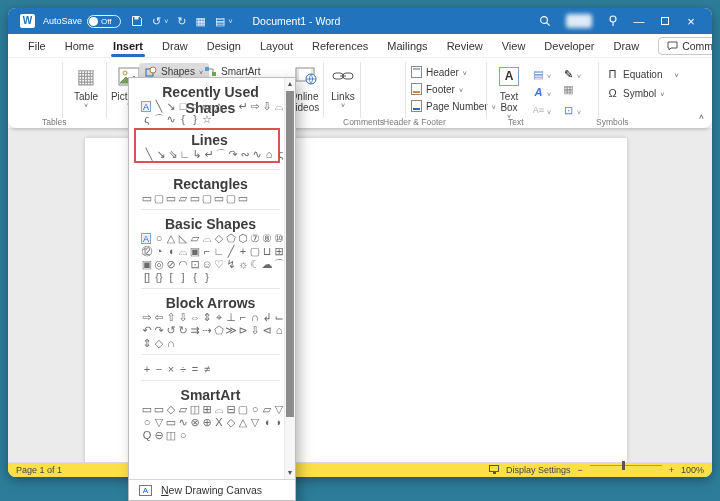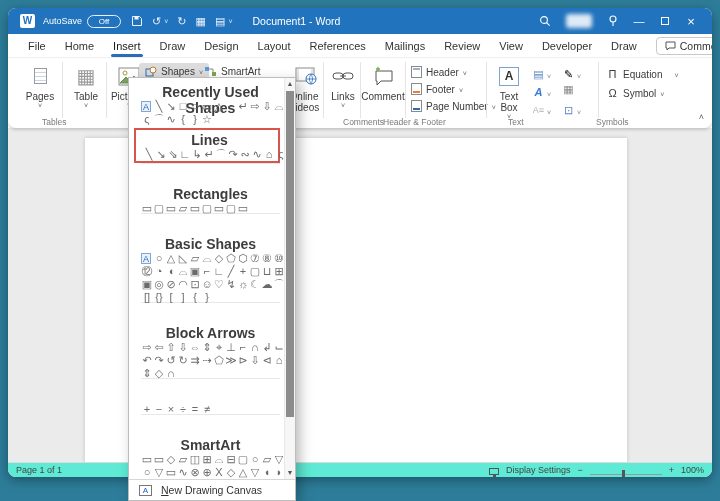--- a/index.html
+++ b/index.html
@@ -10,40 +10,40 @@
   .win { position:absolute; left:8px; top:8px; width:704px; height:469px; border-radius:8px;
          overflow:hidden; background:#fff; box-shadow:0 3px 12px rgba(0,0,0,.35); }
 
   
   .titlebar { position:absolute; top:0; left:0; right:0; height:26px; background:#2173bd;
               display:flex; align-items:center; color:#fff; padding:0 8px; }
   .word-logo { width:15px; height:14px; background:#fff; border-radius:2px; color:#2173bd;
                font-size:10px; font-weight:bold; text-align:center; line-height:14px; margin:0 8px 0 4px; }
   .autosave-label { font-size:9px; margin-right:5px; }
   .toggle-pill { width:34px; height:13px; border:1px solid #e8f0fa; border-radius:8px;
-                 display:flex; align-items:center; padding:1px; margin-right:10px;flex-direction:column; }
+                 display:flex; align-items:center; padding:1px; margin-right:10px; }
   .toggle-dot { width:9px; height:9px; border-radius:50%; background:#fff; margin-right:3px; }
   .toggle-state { font-size:8px; color:#fff; }
   .qat { display:flex; align-items:center; gap:9px; margin-right:14px; }
   .qat-glyph { font-size:11px; color:#eaf2fb; line-height:1; }
   .qat-chev { font-size:7px; color:#d7e6f7; margin-left:-6px; }
   .doc-title { font-size:10.5px; color:#fff; margin-left:6px; }
   .tb-right { margin-left:auto; display:flex; align-items:center; gap:0; }
   .tb-ic { width:26px; height:26px; display:flex; align-items:center; justify-content:center; }
   .avatar { width:26px; height:14px; background:rgba(255,255,255,.85); border-radius:3px;
             filter:blur(2px); margin:0 8px; }
   .max-box { width:8px; height:8px; border:1px solid #fff; }
   .glyph-white { color:#fff; font-size:11px; line-height:1; }
 
   
   .tabsrow { position:absolute; top:26px; left:0; right:0; height:24px; background:#fff;
              display:flex; align-items:center; padding:0 10px 0 20px; gap:19px;
              font-size:11px; color:#333; border-bottom:1px solid #f0f0f0; }
   .tab { position:relative; cursor:default; }
-  .tab.active { font-weight:normal; color:#1a1a1a; }
+  .tab.active { font-weight:bold; color:#1a1a1a; }
   .tab.active::after { content:""; position:absolute; left:-2px; right:-2px; bottom:-5px;
                        height:3px; border-radius:2px; background:#2b6cb8; }
   .tab-actions { margin-left:auto; display:flex; align-items:center; gap:6px; }
   .pill-btn { display:flex; align-items:center; gap:4px; border:1px solid #c8c8c8; border-radius:4px;
               padding:2px 8px; font-size:10.5px; color:#333; background:#fff; }
 
   
   .ribbon { position:absolute; top:50px; left:0; right:0; height:70px; background:#fff;
             border-radius:0 0 8px 8px; box-shadow:0 2px 3px rgba(0,0,0,.16); z-index:2; }
   .bigbtn { position:absolute; top:5px; width:44px; text-align:center; font-size:10px; color:#3b3b3b; }
@@ -68,37 +68,37 @@
   .tsmall { position:absolute; display:flex; align-items:center; gap:2px; }
   .tsmall .chev::after { content:"˅"; font-size:7px; color:#888; }
   .collapse-chev { position:absolute; right:8px; bottom:6px; font-size:9px; color:#666; }
 
   
   .docarea { position:absolute; top:120px; left:0; right:0; bottom:15px; background:#ebebeb; }
   .page { position:absolute; left:77px; top:10px; width:542px; bottom:-2px; background:#fff;
           box-shadow:0 0 4px rgba(0,0,0,.18); }
 
   
-  .statusbar { position:absolute; bottom:0; left:0; right:0; height:15px; background:#5eead4;
+  .statusbar { position:absolute; bottom:0; left:0; right:0; height:15px; background:#fde047;
                border-top:1px solid #dcdcdc; display:flex; align-items:center;
                font-size:9px; color:#444; padding:0 8px; }
-  .sb-right { margin-left:auto; display:flex; align-items:flex-end; gap:7px; }
+  .sb-right { margin-left:auto; display:flex; align-items:flex-start; gap:7px; }
   .monitor-ic { width:10px; height:7px; border:1px solid #555; position:relative; }
   .monitor-ic::after { content:""; position:absolute; left:3px; bottom:-3px; width:3px; height:2px; background:#555; }
   .zoom-track { width:72px; height:1px; background:#9a9a9a; position:relative; }
   .zoom-thumb { position:absolute; left:32px; top:-4px; width:3px; height:9px; background:#555; }
 
   
   .dropdown { position:absolute; left:128px; top:77px; width:168px; height:424px; background:#fff;
               border:1px solid #bdbdbd; box-shadow:4px 5px 12px rgba(0,0,0,.28); z-index:10; }
   .menu-scroll { position:absolute; top:0; left:0; right:11px; bottom:21px; overflow:hidden;
                  padding:6px 4px 0 12px; }
   .sec-title { font-size:14px; font-weight:bold; color:#3d3d3d; margin:0 0 2px; height:12px;text-align:center; }
   .sec { margin-top:0; }
-  .sec.sep { border-top:1px solid #e8e8e8; padding-top:22px; }
+  .sec.sep { border-top:1px solid #e8e8e8; margin-top:6px; padding-top:6px; }
   .shape-row { height:13px; line-height:13px; white-space:nowrap; }
   .shape-glyph { display:inline-block; width:12px; font-size:11px; color:#6b6b6b; text-align:center; cursor:default; }
   .shape-glyph.boxed { color:#2b6cb8; border:1px solid #7da7d9; background:#eaf1fb; width:10px;
                        height:11px; line-height:10px; font-size:9px; margin-right:2px; }
   .lines-box { border:2px solid #d9544d; margin:4px 0 0 -7px; padding:2px 2px 2px 7px; }
   .menu-sb { position:absolute; right:0; top:0; bottom:21px; width:11px; background:#f6f6f6;
              border-left:1px solid #eaeaea; }
   .sb-arrow { position:absolute; left:0; right:0; height:12px; font-size:7px; color:#555; text-align:center; line-height:12px; }
   .sb-arrow.up { top:0; }  .sb-arrow.down { bottom:0; }
   .sb-thumb { position:absolute; left:1px; right:1px; top:13px; height:326px; background:#8c8c8c; }
@@ -178,27 +178,20 @@
             <path d="M1 1h9v6H4L2 9V7H1z" fill="none" stroke="#555" stroke-width="1"></path>
           </svg>
         <span>Comments</span>
       </span>
 
     </div>
   </div>
 
   <div class="ribbon">
 
-    <div class="bigbtn" style="left:10px">
-      <span class="bicon">
-          <span class="docicon"></span>
-        </span>
-      <div class="blabel">Pages</div>
-      <div class="chevline">˅</div>
-    </div>
     <div class="vdiv" style="left:54px"></div>
 
     <div class="bigbtn" style="left:56px">
       <span class="bicon">
           <span class="grid-glyph">▦</span>
         </span>
       <div class="blabel">Table</div>
       <div class="chevline">˅</div>
     </div>
     <div class="vdiv" style="left:98px"></div>
@@ -252,29 +245,20 @@
             <rect x="1" y="4" width="10" height="6" rx="3" fill="none" stroke="#555"></rect>
             <rect x="11" y="4" width="10" height="6" rx="3" fill="none" stroke="#555"></rect>
             <line x1="8" y1="7" x2="14" y2="7" stroke="#555"></line>
           </svg>
       </span>
       <div class="blabel">Links</div>
       <div class="chevline">˅</div>
     </div>
     <div class="vdiv" style="left:352px"></div>
 
-    <div class="bigbtn" style="left:353px">
-      <span class="bicon">
-        <svg width="22" height="20" viewBox="0 0 22 20">
-            <path d="M4 5h16v10H9l-4 4v-4H4z" fill="none" stroke="#555"></path>
-            <path d="M6 1v4M4 3h4" stroke="#70ad47" stroke-width="1.3"></path>
-          </svg>
-      </span>
-      <div class="blabel">Comment</div>
-    </div>
     <div class="vdiv" style="left:397px"></div>
 
     <div class="smallbtn" style="left:403px; top:6px">
       <span class="mini-doc hdr"></span>
       <span>Header</span>
         <span class="chev"></span>
     </div>
     <div class="smallbtn" style="left:403px; top:23px">
       <span class="mini-doc ftr"></span>
       <span>Footer</span>

